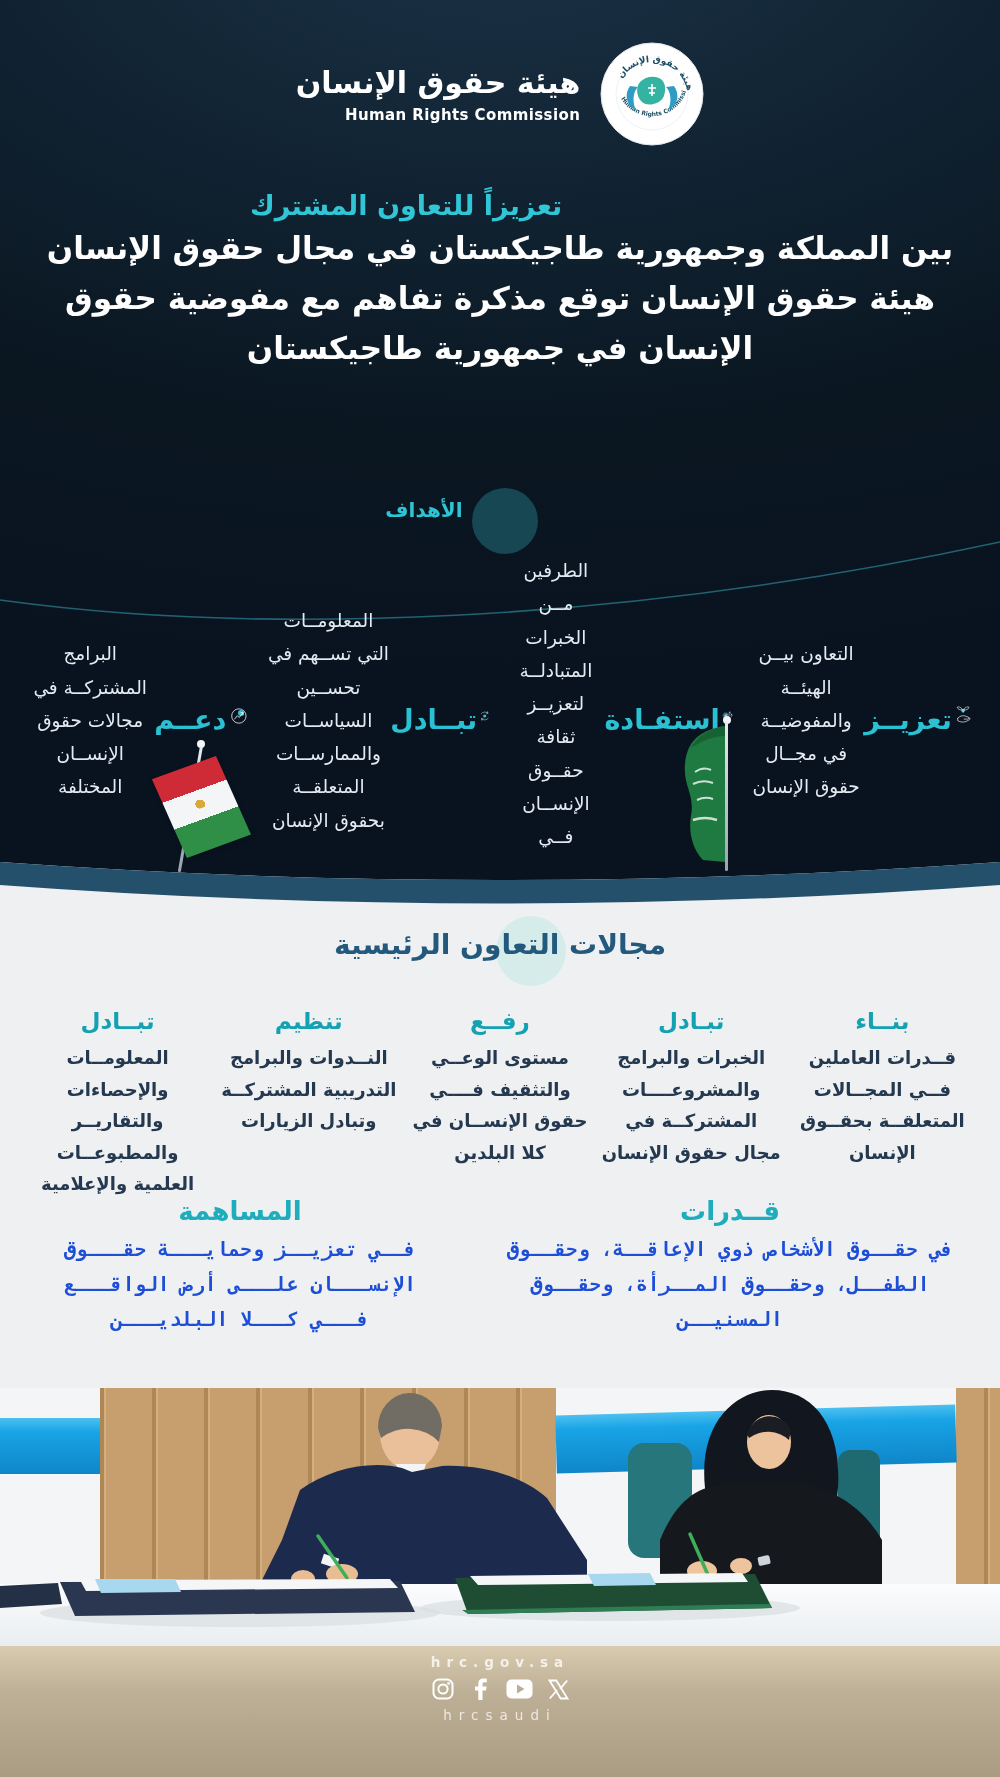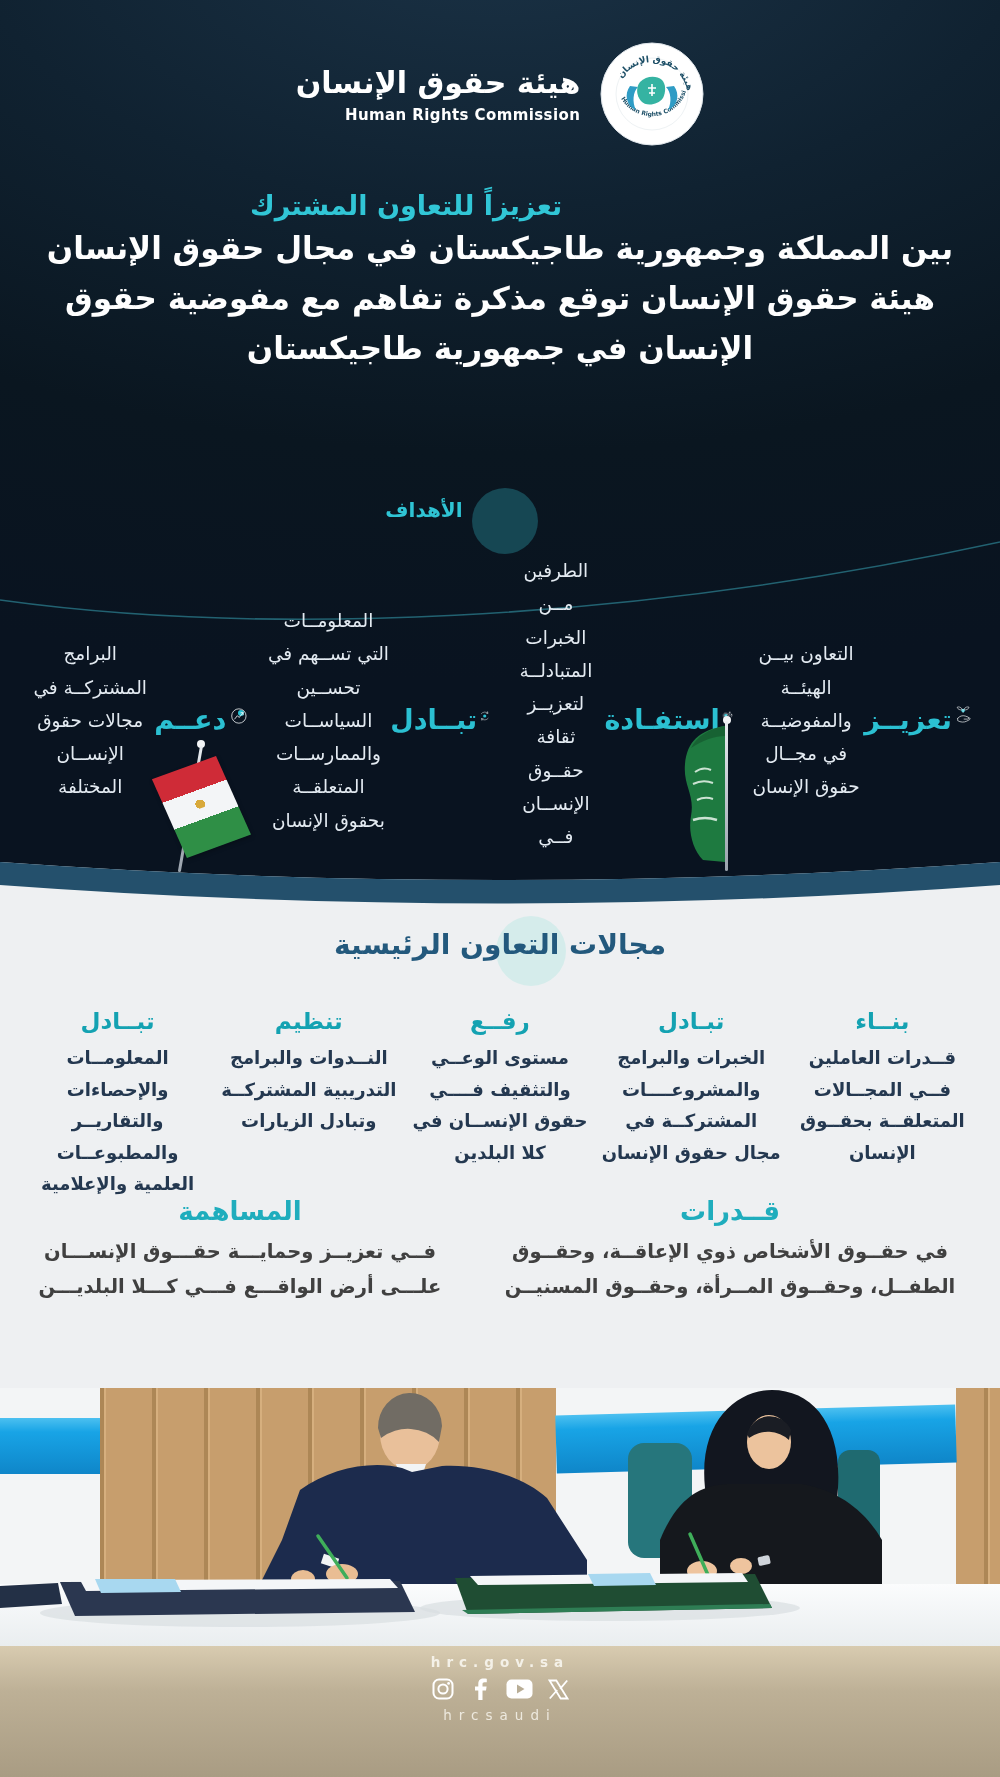--- a/index.html
+++ b/index.html
@@ -64,21 +64,21 @@
     direction:rtl;justify-content:space-between;gap:8px;}
   .col{width:184px;text-align:center;}
   .col .ctitle{color:#14a2b2;font-size:23px;font-weight:bold;}
   .col .ctext{margin-top:8px;color:#243850;font-size:18px;font-weight:bold;line-height:1.75;}
   .wide{position:absolute;top:1196px;left:0;width:1000px;padding:0 30px;display:flex;
     direction:rtl;justify-content:space-between;gap:36px;}
   .witem{text-align:center;}
   .witem.right{width:480px;}
   .witem.left{width:420px;}
   .witem .wtitle{color:#1fadbd;font-size:26px;font-weight:bold;}
-  .witem .wtext{margin-top:8px;color:#404040;font-size:19.5px;font-weight:bold;line-height:1.8;}
+  .witem .wtext{margin-top:8px;color:#1d4ed8;font-size:19.5px;font-weight:bold;line-height:1.8;font-family:Liberation Mono, monospace;}
 
   
   .photo{position:absolute;top:1388px;left:0;width:1000px;height:389px;}
   .photo svg{display:block;}
   .foot{position:absolute;left:0;top:266px;width:1000px;text-align:center;color:#f7f4ec;}
   .foot .site{font-size:13.5px;letter-spacing:6px;font-weight:bold;opacity:.95;}
   .foot .icons{margin-top:8px;display:flex;justify-content:center;gap:15px;align-items:center;}
   .foot .handle{margin-top:7px;font-size:13.5px;letter-spacing:7px;opacity:.85;}
 </style>
 </head>

